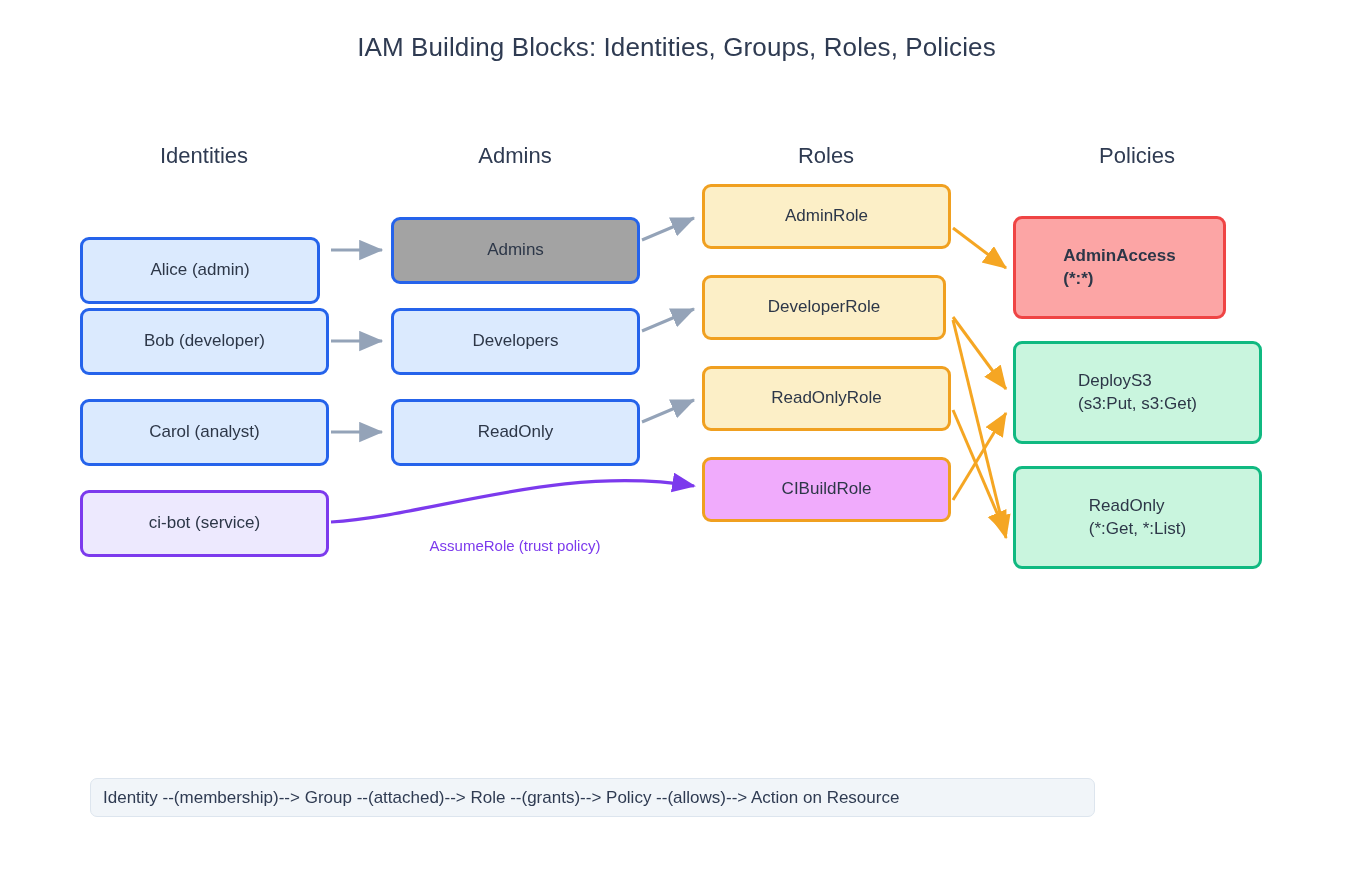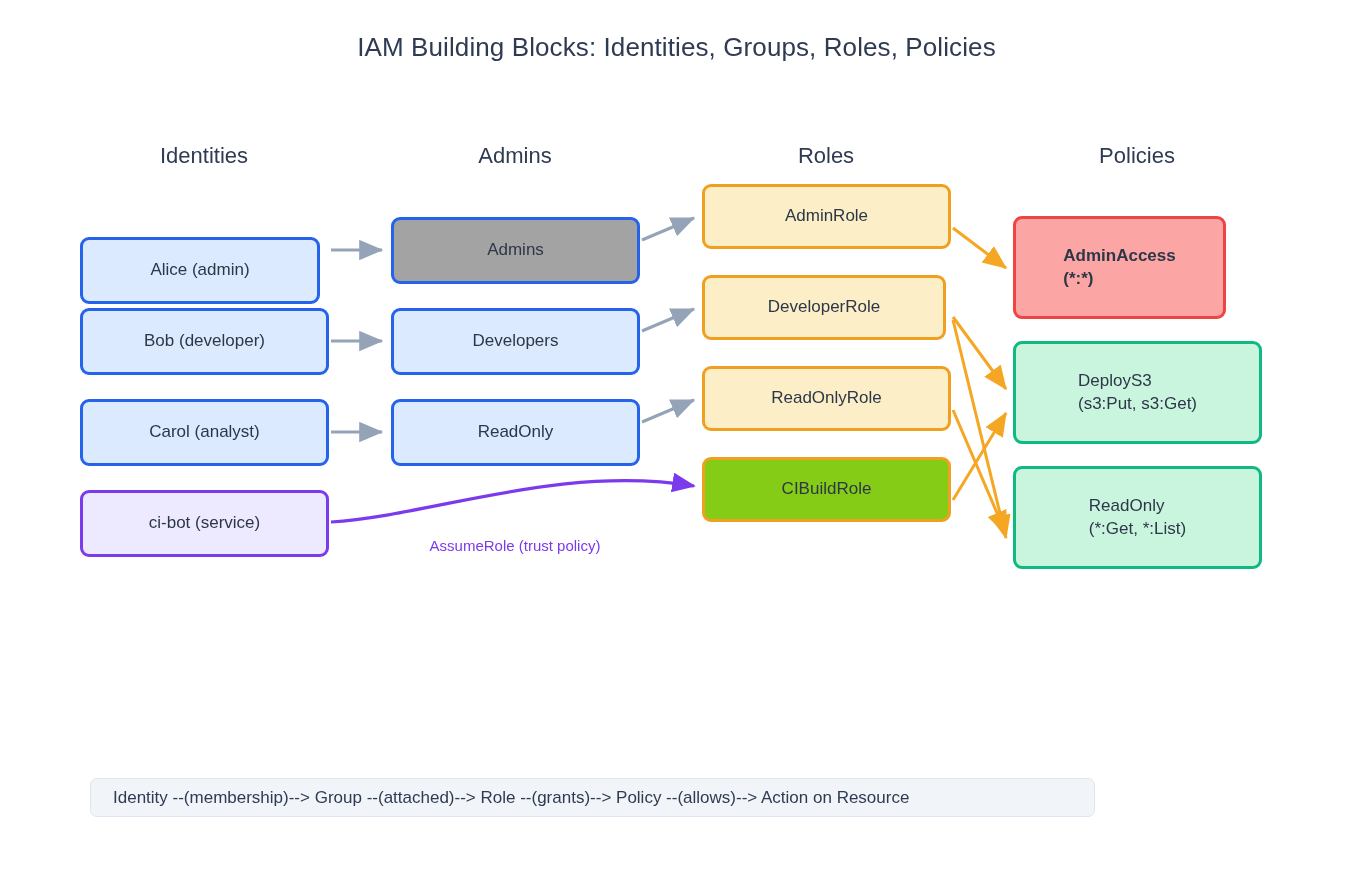--- a/index.html
+++ b/index.html
@@ -82,21 +82,21 @@
     left: 90px;
     top: 778px;
     width: 1005px;
     height: 39px;
     box-sizing: border-box;
     background: #f1f5f9;
     border: 1px solid #dde5ee;
     border-radius: 7px;
     display: flex;
     align-items: center;
-    padding-left: 22px;
+    padding-left: 12px;
     font-size: 17px;
     color: #2f3b52;
     white-space: nowrap;
   }
 </style>
 </head>
 <body>
 
 <div id="diagram-root">
 
@@ -162,21 +162,21 @@
 
   <div class="node" id="node-adminrole" style="left: 702px; top: 184px; width: 249px; height: 65px; background: rgb(252, 239, 199); border-color: rgb(240, 160, 32);">
     <span>AdminRole</span>
   </div>
   <div class="node" id="node-developerrole" style="left: 702px; top: 275px; width: 244px; height: 65px; background: rgb(252, 239, 199); border-color: rgb(240, 160, 32);">
     <span>DeveloperRole</span>
   </div>
   <div class="node" id="node-readonlyrole" style="left: 702px; top: 366px; width: 249px; height: 65px; background: rgb(252, 239, 199); border-color: rgb(240, 160, 32);">
     <span>ReadOnlyRole</span>
   </div>
-  <div class="node" id="node-cibuildrole" style="left: 702px; top: 457px; width: 249px; height: 65px; background: #84cc16; border-color: rgb(240, 160, 32);">
+  <div class="node" id="node-cibuildrole" style="left: 702px; top: 457px; width: 249px; height: 65px; background: #f0abfc; border-color: rgb(240, 160, 32);">
     <span>CIBuildRole</span>
   </div>
 
   <div class="node" id="node-adminaccess" style="left: 1013px; top: 216px; width: 213px; height: 103px; background: #fca5a5; border-color: rgb(239, 68, 68); font-weight: bold;">
     <span>
       <span>AdminAccess</span>
       <span class="sub">(*:*)</span>
     </span>
   </div>
   <div class="node" id="node-deploys3" style="left: 1013px; top: 341px; width: 249px; height: 103px; background: rgb(201, 245, 222); border-color: rgb(16, 185, 129);">

